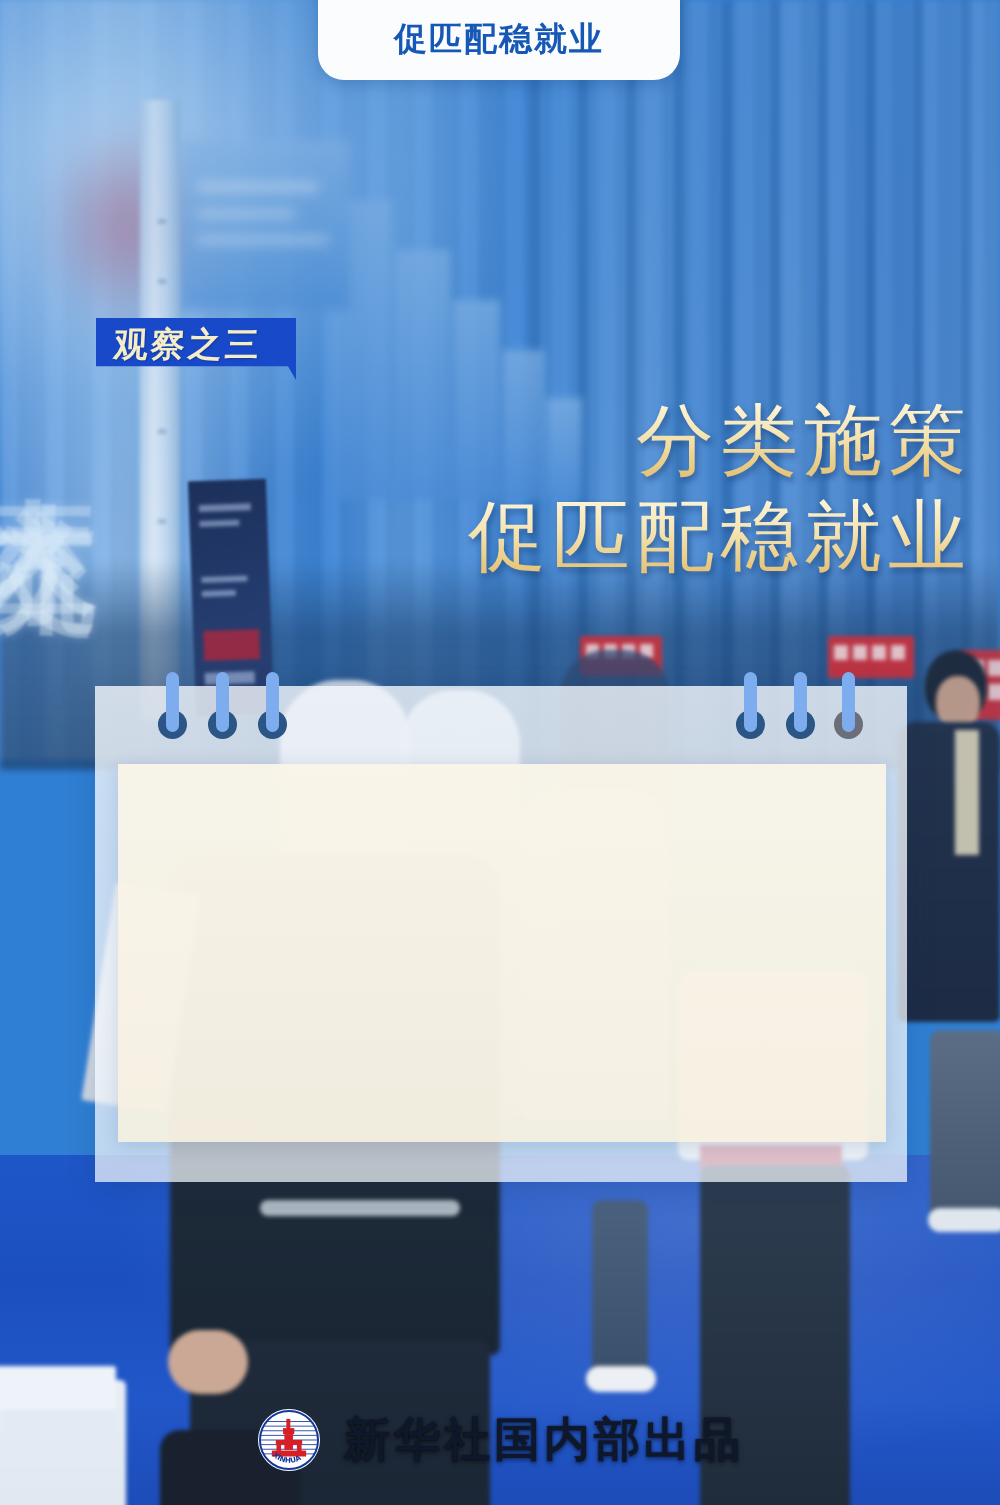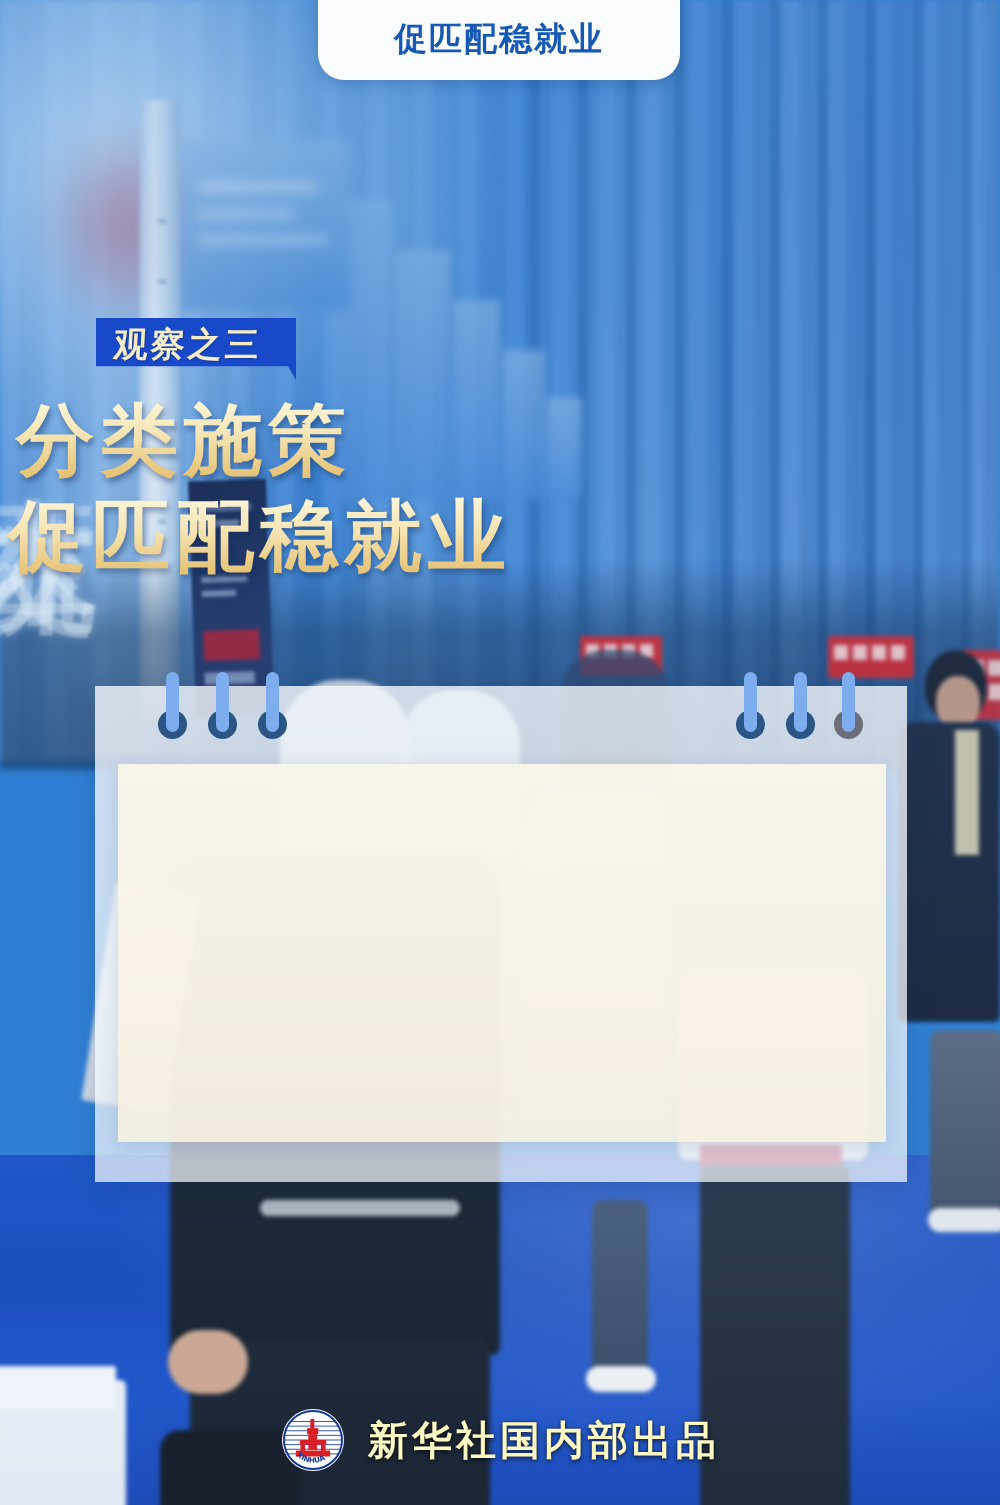--- a/index.html
+++ b/index.html
@@ -152,23 +152,23 @@
     font-size:34px; line-height:40px; font-weight:700;
     color:#f5ecc8; letter-spacing:3px;
     font-family:"DejaVu Serif","Liberation Serif",serif;
     transform:skewX(-3deg);
     text-shadow:1px 1px 2px rgba(0,0,0,.22);
   }
 
   
   .title{
     position:absolute; left:0; top:392px; width:972px;
-    text-align:left; z-index:35;
+    text-align:right; z-index:35;
     font-family:"DejaVu Serif","Liberation Serif",serif;
-    font-weight:700;
+    font-weight:400;
   }
   .title-line{
     font-size:78px; line-height:96px; letter-spacing:6px;
     background:linear-gradient(180deg,#fff9e2 0%,#f6e6b6 42%,#e9ca82 78%,#dfbb6a 100%);
     -webkit-background-clip:text; background-clip:text;
     -webkit-text-fill-color:transparent; color:#f0dca4;
     filter:drop-shadow(2px 4px 3px rgba(12,40,90,.45));
   }
   .title-line.l1{ padding-left:16px; }
   .title-line.l2{ padding-left:8px; }
@@ -211,21 +211,21 @@
   }
 
   
   .footer{
     position:absolute; left:0; top:1400px; width:1000px; height:80px;
     display:flex; align-items:center; justify-content:center; gap:22px;
     z-index:40;
   }
   .xinhua-logo{ position:relative; width:66px; height:66px; flex:0 0 66px; }
   .footer-text{
-    font-size:40px; font-weight:700; color:#fef9c3; letter-spacing:4px;
+    font-size:46px; font-weight:700; color:#0f172a; letter-spacing:4px;
     font-family:"DejaVu Sans","Liberation Sans",sans-serif;
     text-shadow:0 2px 5px rgba(0,0,0,.55), 0 0 2px rgba(0,0,0,.6);
   }
 
   
   .top-tint{
     position:absolute; left:0; top:0; width:1000px; height:700px;
     background:linear-gradient(180deg, rgba(52,124,205,.28), rgba(40,108,195,.10) 55%, rgba(30,90,175,.0));
     z-index:10; pointer-events:none;
   }

